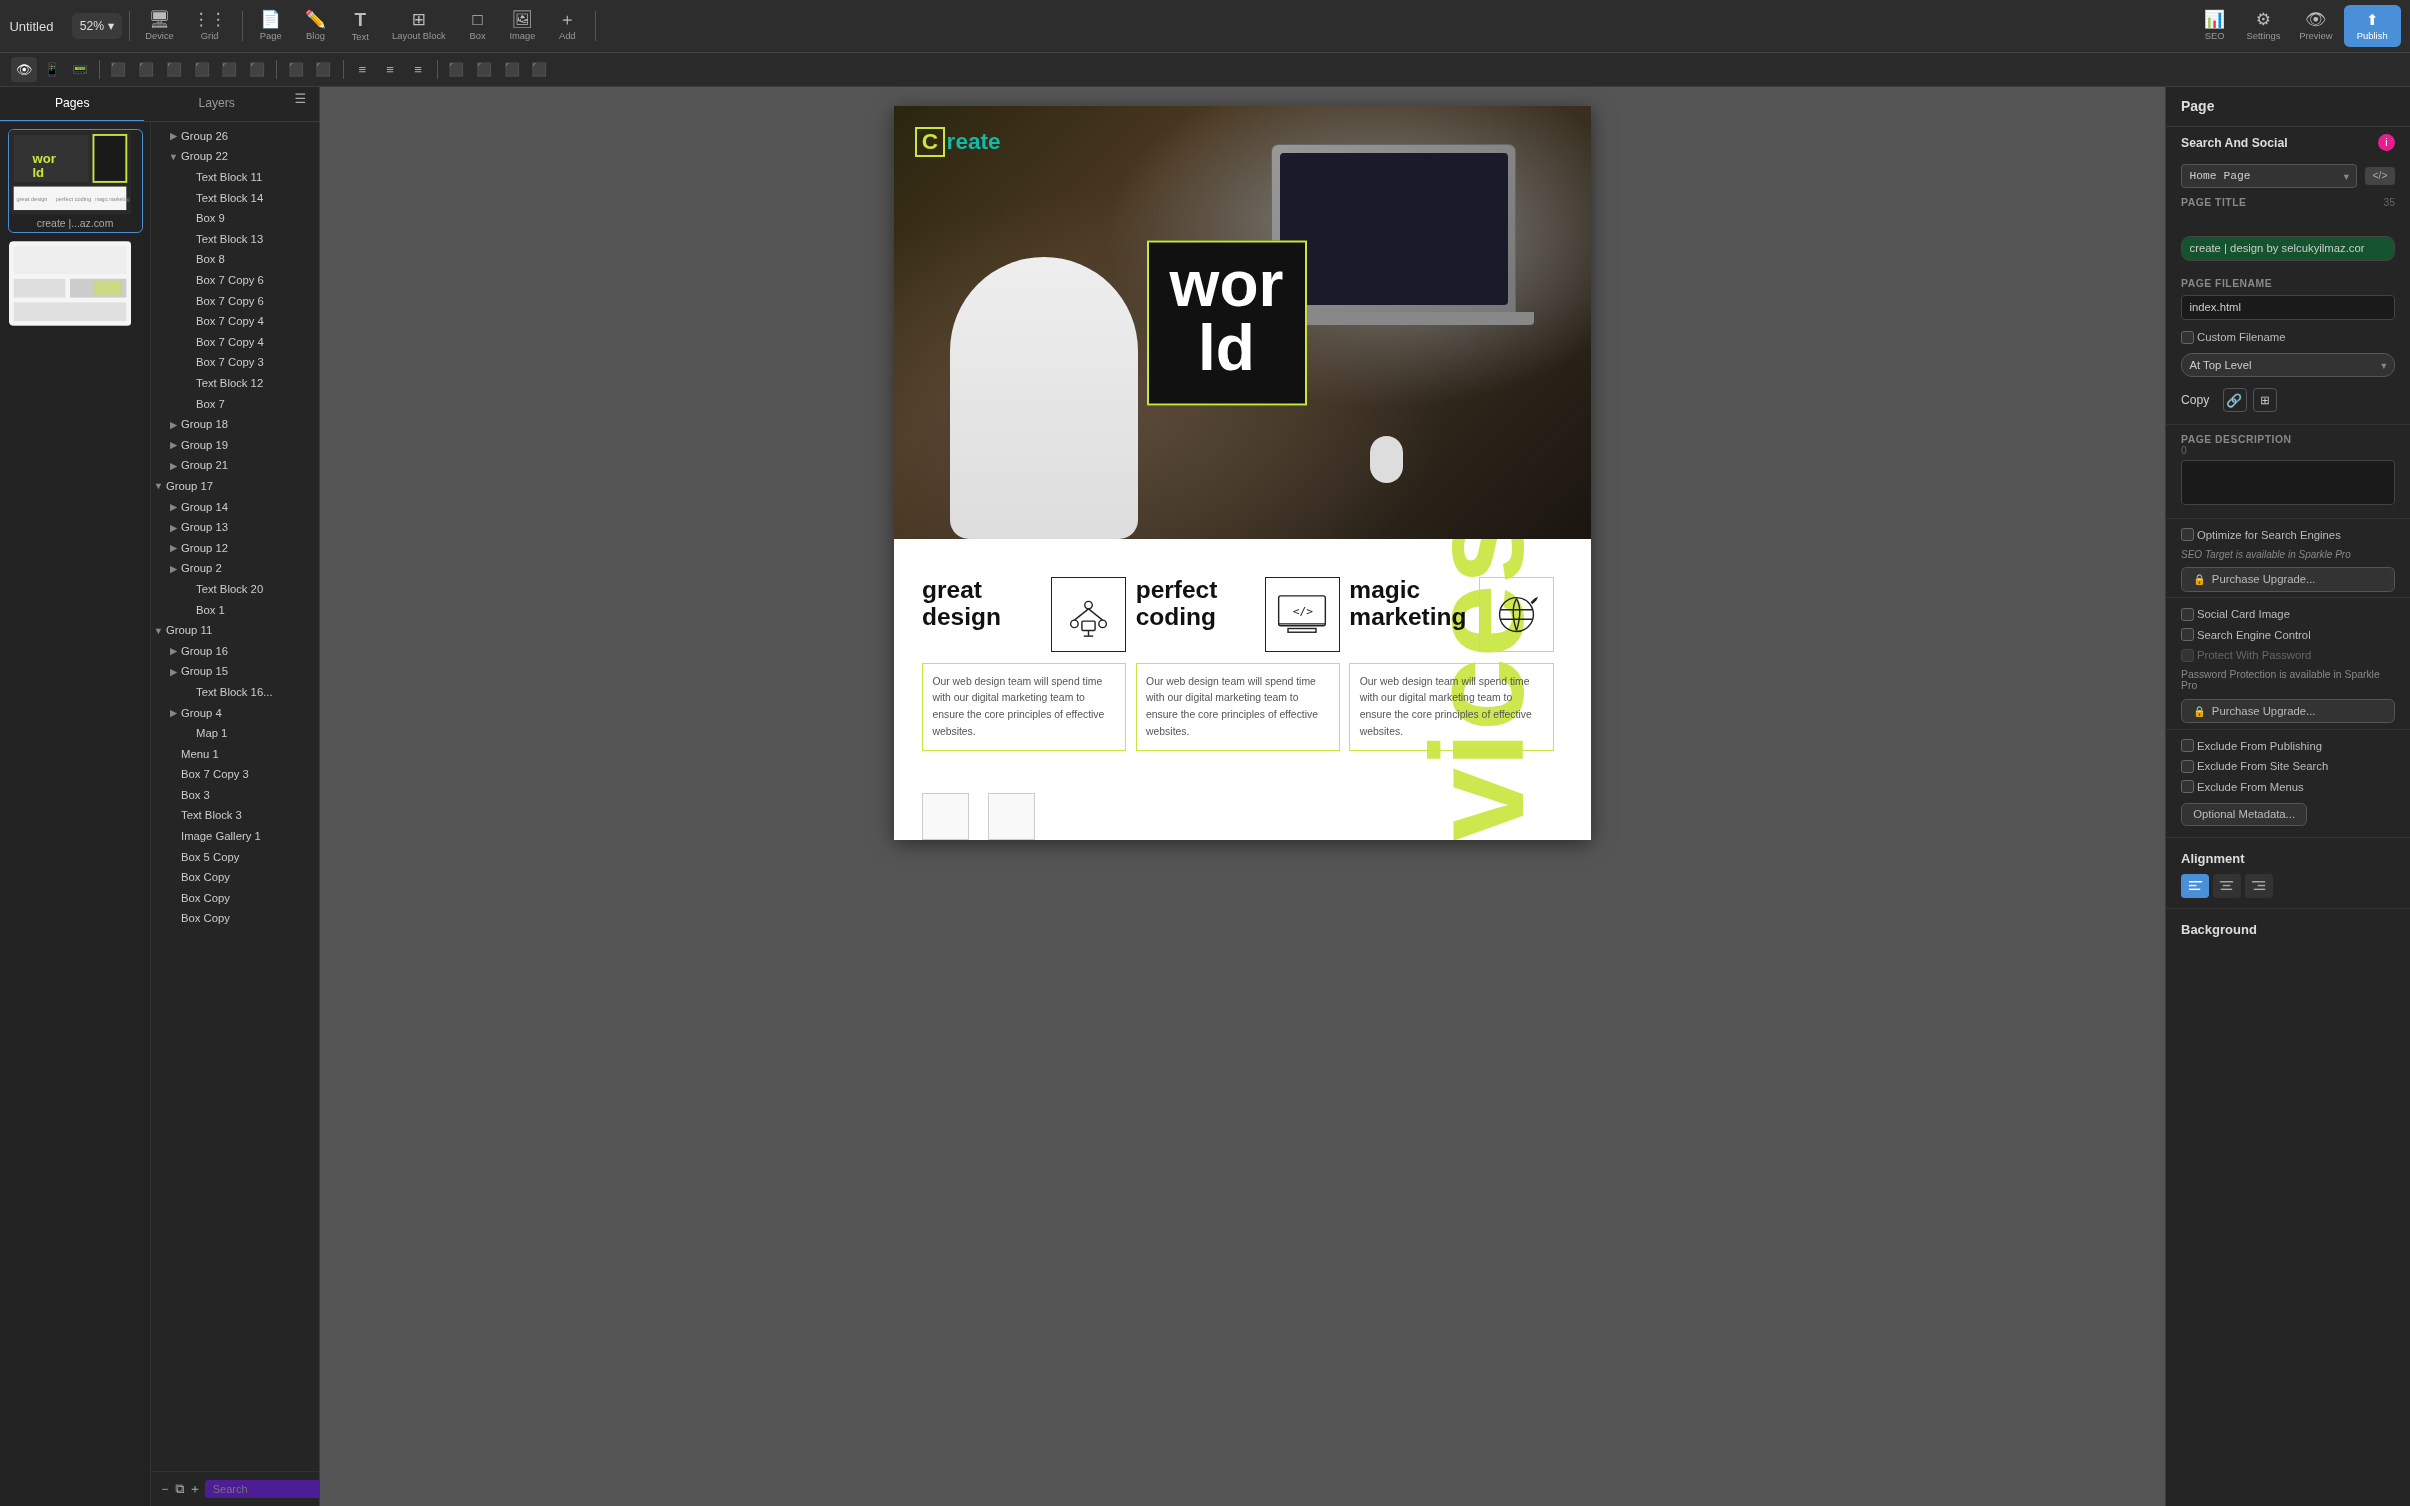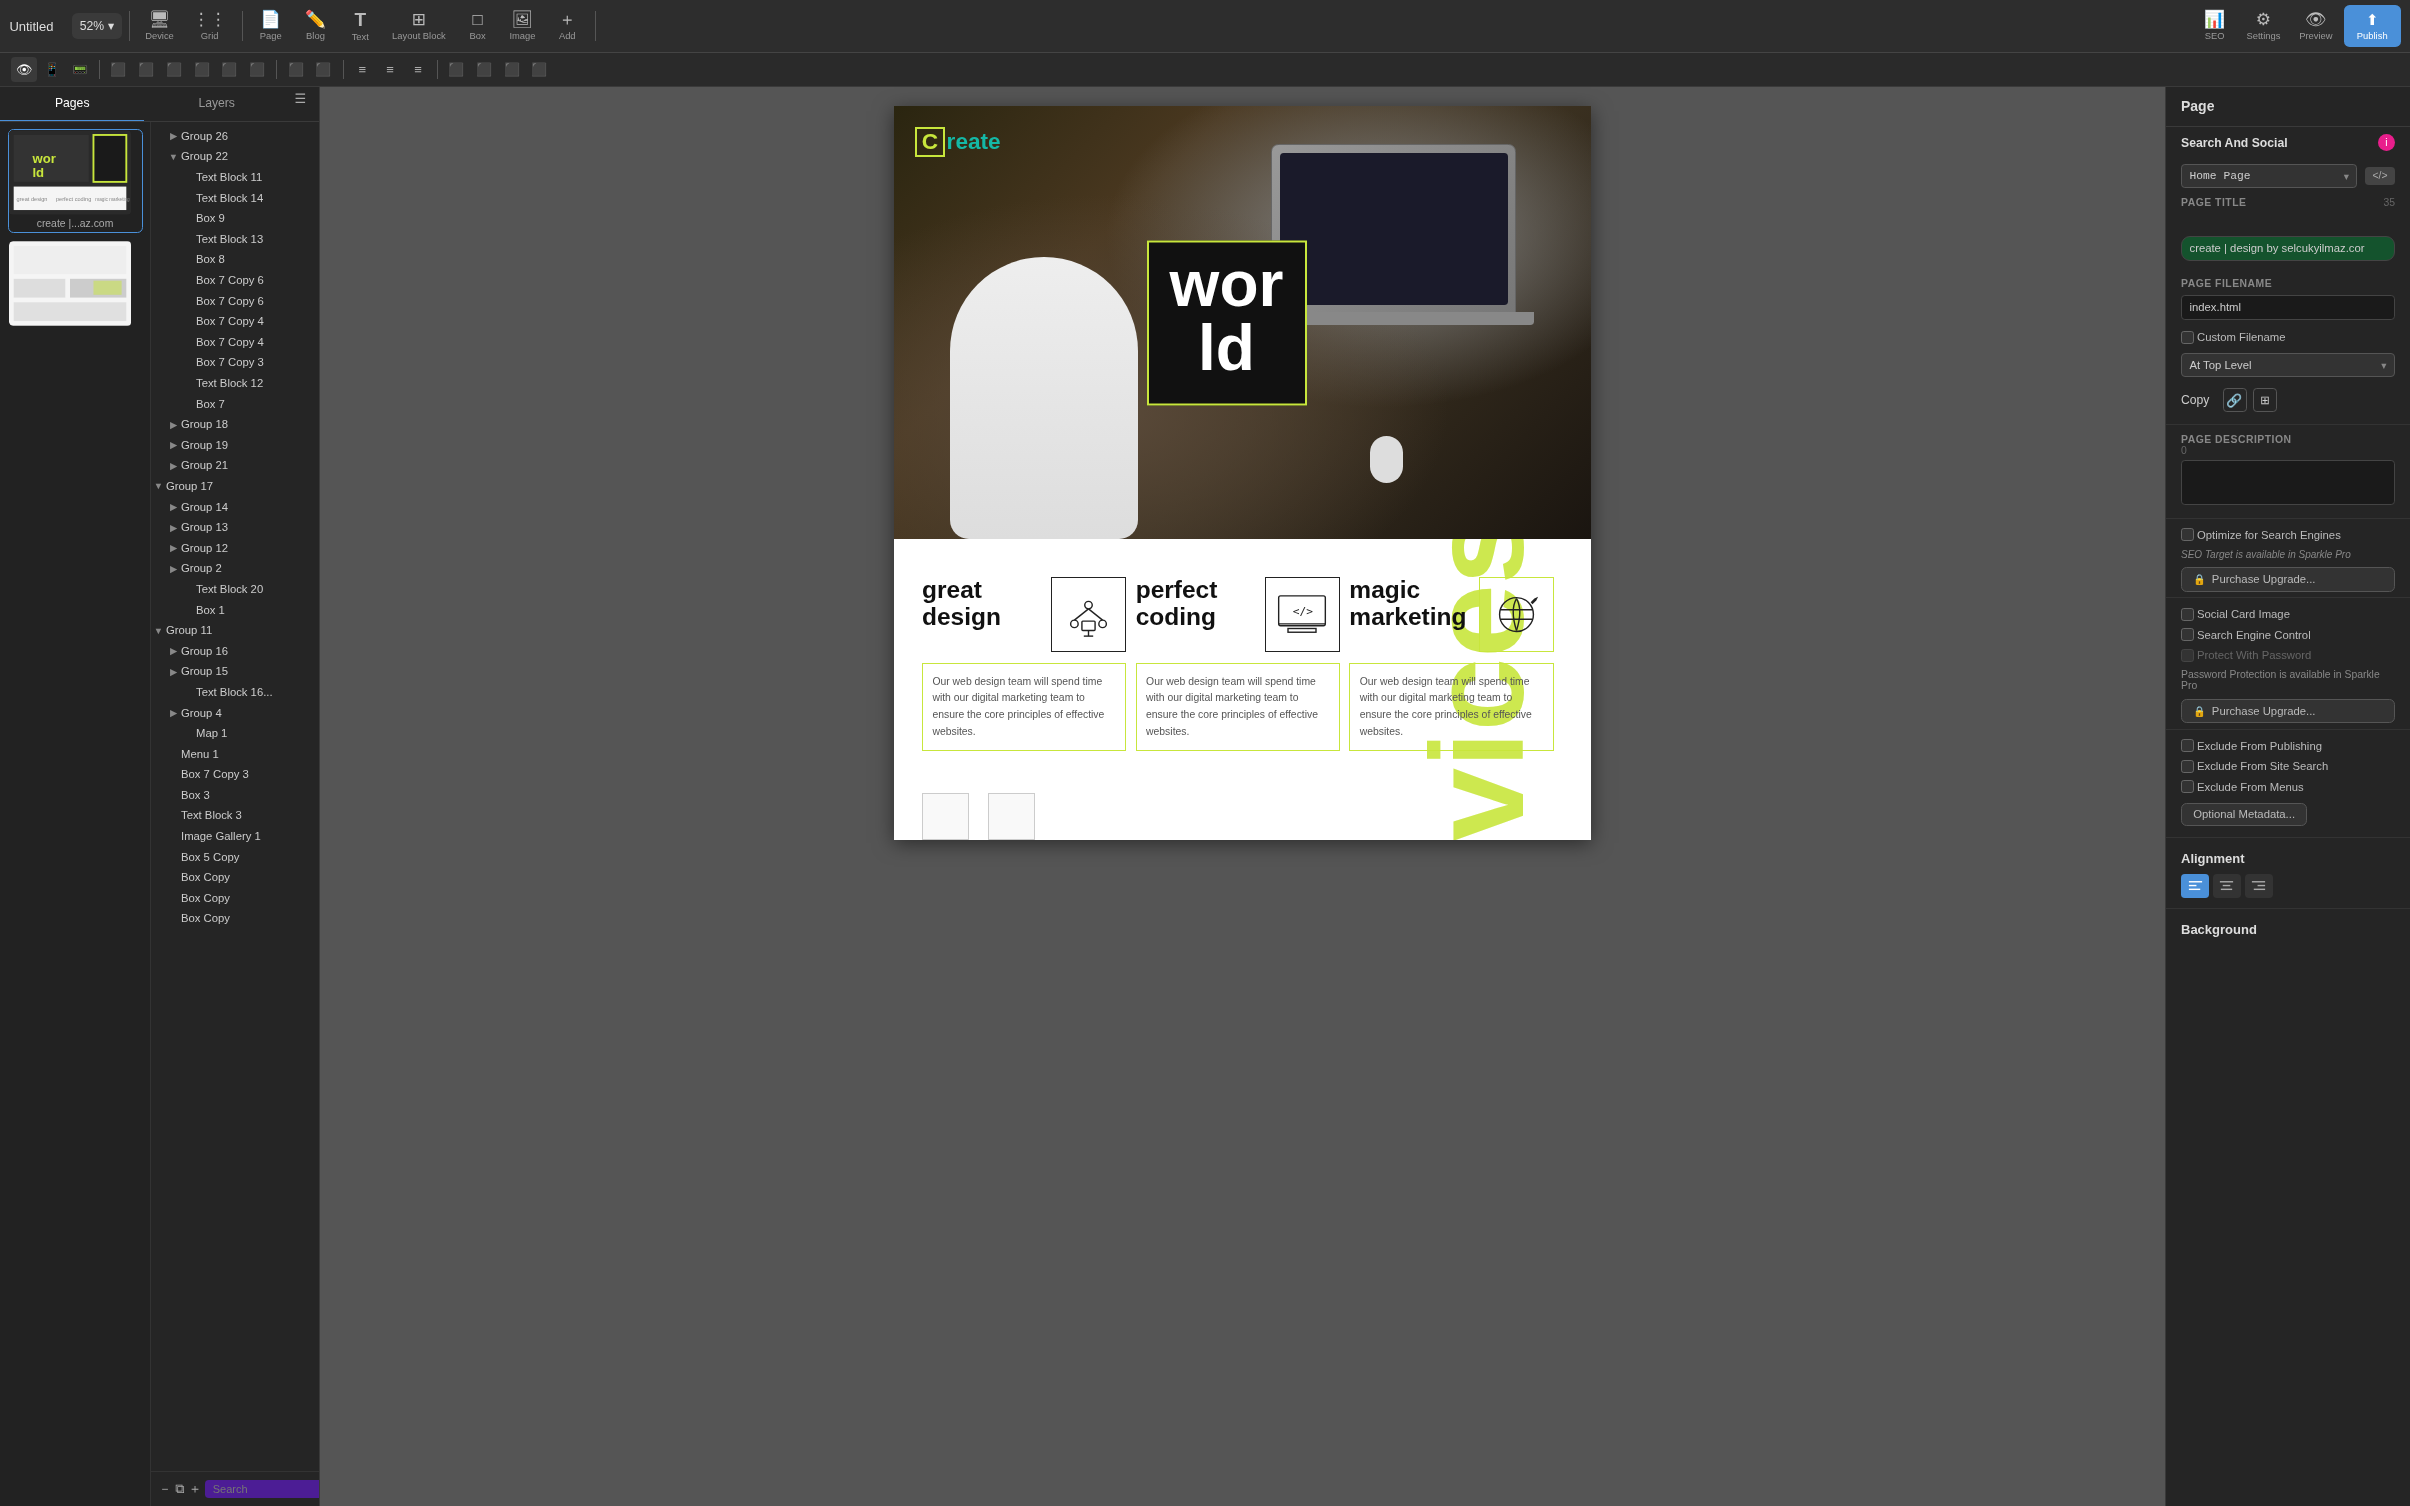--- a/index.html
+++ b/index.html
@@ -523,21 +523,21 @@
     <div style="padding:1.9px 15px 7.5px;">
       <div style="background:#1a1a1a; border:0.9px solid #444; border-radius:3.8px; padding:5.6px 7.5px; font-size:11.3px; color:#ccc;">index.html</div>
     </div>
 
     <div class="checkbox-row">
       <div class="checkbox"></div>
       <span class="checkbox-label">Custom Filename</span>
     </div>
 
     <div class="field-row">
-      <div style="display:flex; align-items:center; background:#333; border-radius:4px; flex:1; padding:4.7px 7.5px; border:0.9px solid #555;">
+      <div style="display:flex; align-items:center; background:#333; border-radius:11px; flex:1; padding:4.7px 7.5px; border:0.9px solid #555;">
         <span style="flex:1; font-size:11.3px; color:#ccc;">At Top Level</span>
         <span style="color:#888; font-size:10.4px;">▾</span>
       </div>
     </div>
 
     <div class="field-row">
       <span style="font-size:12.2px; color:#ccc;">Copy</span>
       <div style="display:flex; gap:5.6px; margin-left:5.6px;">
         <div style="width:24.5px; height:24.5px; border:0.9px solid #555; border-radius:3.8px; display:flex; align-items:center; justify-content:center; cursor:pointer; font-size:13px;">🔗</div>
         <div style="width:24.5px; height:24.5px; border:0.9px solid #555; border-radius:3.8px; display:flex; align-items:center; justify-content:center; cursor:pointer; font-size:11.3px;">⊞</div>

